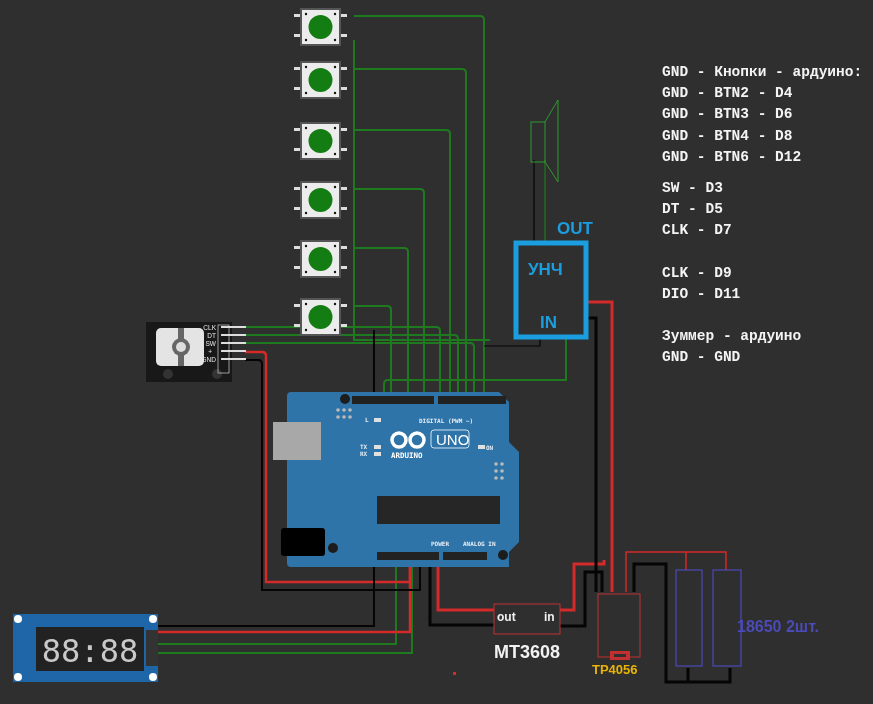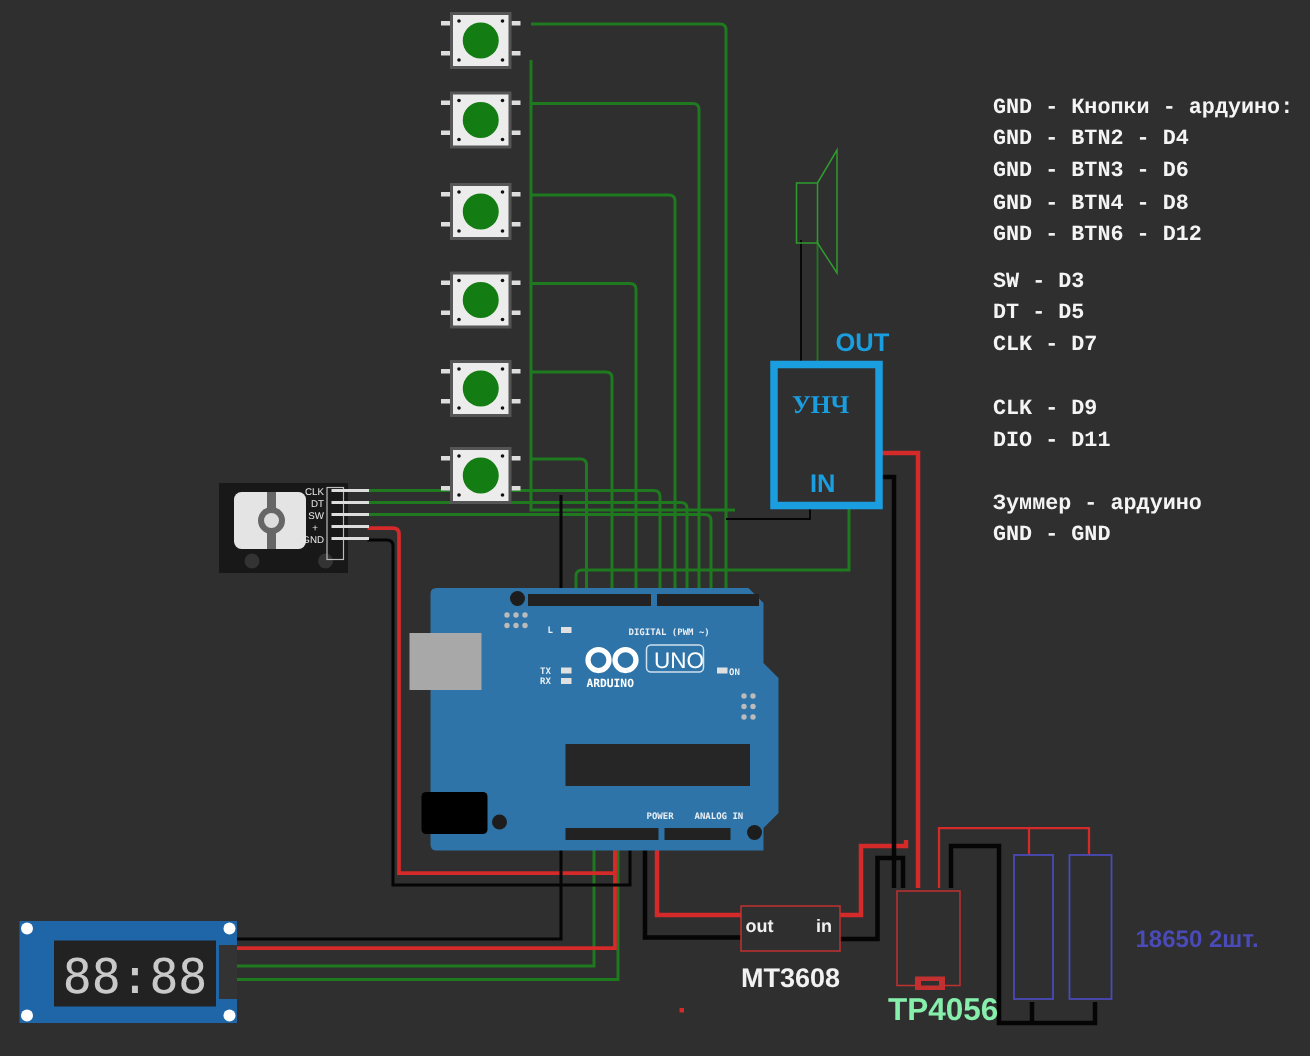--- a/index.html
+++ b/index.html
@@ -259,28 +259,28 @@
   </g>
 
   <g fill="none" stroke="#4a4ab8" stroke-width="1.2">
     <rect x="676" y="570" width="26" height="96"></rect>
     <rect x="713" y="570" width="28" height="96"></rect>
   </g>
   <rect x="453" y="672" width="3" height="3" fill="#d42a2a"></rect>
 </svg>
 
 <div class="lbl" style="left:557px;top:219px;color:#1a9ee0;font-size:17px;">OUT</div>
-<div class="lbl" style="left:528px;top:260px;color:#1a9ee0;font-size:17px;font-family:Liberation Serif, serif;">УНЧ</div>
+<div class="lbl" style="left:528px;top:260px;color:#1a9ee0;font-size:17px;">УНЧ</div>
 <div class="lbl" style="left:540px;top:313px;color:#1a9ee0;font-size:17px;">IN</div>
 
 <div class="lbl" style="left:497px;top:610px;color:#f0f0f0;font-size:12px;">out</div>
 <div class="lbl" style="left:544px;top:610px;color:#f0f0f0;font-size:12px;">in</div>
 <div class="lbl" style="left:494px;top:642px;color:#f2f2f2;font-size:18px;">MT3608</div>
-<div class="lbl" style="left:592px;top:662px;color:#86efac;font-size:21px;">TP4056</div>
-<div class="lbl" style="left:757px;top:618px;color:#4a4ab8;font-size:16px;">18650 2шт.</div>
+<div class="lbl" style="left:592px;top:662px;color:#eab308;font-size:13px;">TP4056</div>
+<div class="lbl" style="left:737px;top:618px;color:#4a4ab8;font-size:16px;">18650 2шт.</div>
 
 <div class="notes">
   <div>GND - Кнопки - ардуино:</div>
   <div>GND - BTN2 - D4</div>
   <div>GND - BTN3 - D6</div>
   <div>GND - BTN4 - D8</div>
   <div>GND - BTN6 - D12</div>
   <div class="gap"></div>
   <div>SW - D3</div>
   <div>DT - D5</div>

